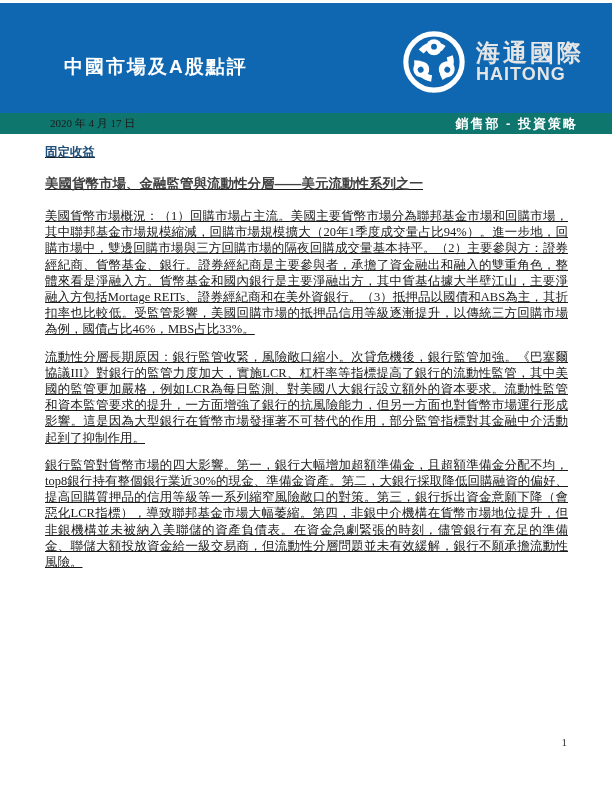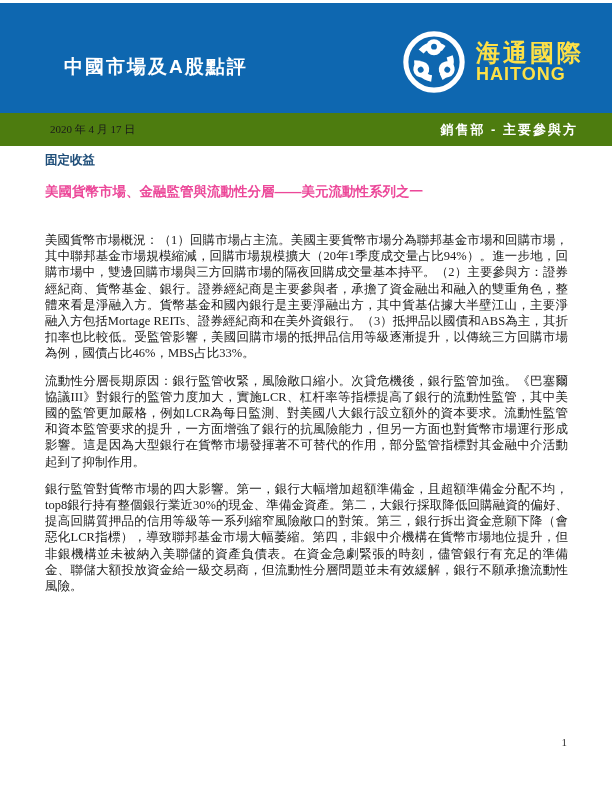--- a/index.html
+++ b/index.html
@@ -19,50 +19,50 @@
     position:absolute;left:48px;bottom:17px;margin:16px;
     color:#ffffff;font-family:"Liberation Sans","DejaVu Sans",sans-serif;
     font-size:19px;font-weight:bold;letter-spacing:2px;white-space:nowrap;
   }
   .logo{
     position:absolute;right:28px;top:27px;display:flex;align-items:center;
   }
   .logo-emblem{width:64px;height:64px;display:block;}
   .logo-text{
     margin-left:10px;display:flex;flex-direction:column;justify-content:center;
-    color:#fde047;font-family:"Liberation Sans","DejaVu Sans",sans-serif;line-height:1.05;
+    color:#e5e5e5;font-family:"Liberation Sans","DejaVu Sans",sans-serif;line-height:1.05;
   }
   .logo-cn{font-size:24px;font-weight:bold;letter-spacing:3px;white-space:nowrap;}
   .logo-en{font-size:18px;font-weight:bold;letter-spacing:1px;white-space:nowrap;}
 
   
   .meta-bar{
-    position:absolute;left:0;top:113px;width:612px;height:33px;
-    background:#4d7c0f;display:flex;align-items:center;justify-content:space-between;
+    position:absolute;left:0;top:113px;width:612px;height:21px;
+    background:#0f766e;display:flex;align-items:center;justify-content:space-between;
     box-sizing:border-box;padding:0 34px 0 50px;
   }
   .meta-date{
     font-size:11px;color:#1a1a1a;white-space:nowrap;
     font-family:"Liberation Serif","DejaVu Serif",serif;
   }
   .meta-dept{
     font-size:13px;color:#ffffff;font-weight:bold;letter-spacing:2px;white-space:nowrap;
     font-family:"Liberation Sans","DejaVu Sans",sans-serif;
   }
 
   
   .content{
-    position:absolute;left:45px;top:142px;width:523px;
+    position:absolute;left:45px;top:134px;width:523px;text-decoration:underline;
   }
   .category{
     margin:10px 0 0 0;color:#1F4E79;font-weight:bold;font-size:12.5px;
     font-family:"Liberation Sans","DejaVu Sans",sans-serif;
   }
   .report-title{
-    margin:14px 0 31px 0;color:#ec4899;font-weight:bold;font-size:13.5px;
+    margin:14px 0 15px 0;color:#404040;font-weight:bold;font-size:13.5px;
     font-family:"Liberation Sans","DejaVu Sans",sans-serif;
   }
   .body-paragraphs p{
     margin:0 0 11px 0;font-size:12.5px;line-height:16.2px;
     text-align:justify;text-justify:inter-ideograph;color:#1a1a1a;
   }
   .page-number{
     position:absolute;right:45px;bottom:44px;font-size:11px;color:#333333;
   }
 </style>
@@ -95,21 +95,21 @@
       </span>
       <span class="logo-text">
         <span class="logo-cn">海通國際</span>
         <span class="logo-en">HAITONG</span>
       </span>
     </div>
   </div>
 
   <div class="meta-bar">
     <span class="meta-date">2020 年 4 月 17 日</span>
-    <span class="meta-dept">銷售部 - 主要參與方</span>
+    <span class="meta-dept">銷售部 - 投資策略</span>
   </div>
 
   <div class="content">
     <p class="category">固定收益</p>
     <p class="report-title">美國貨幣市場、金融監管與流動性分層——美元流動性系列之一</p>
 
     <div class="body-paragraphs">
       <p>美國貨幣市場概況：（1）回購市場占主流。美國主要貨幣市場分為聯邦基金市場和回購市場，其中聯邦基金市場規模縮減，回購市場規模擴大（20年1季度成交量占比94%）。進一步地，回購市場中，雙邊回購市場與三方回購市場的隔夜回購成交量基本持平。（2）主要參與方：證券經紀商、貨幣基金、銀行。證券經紀商是主要參與者，承擔了資金融出和融入的雙重角色，整體來看是淨融入方。貨幣基金和國內銀行是主要淨融出方，其中貨基佔據大半壁江山，主要淨融入方包括Mortage REITs、證券經紀商和在美外資銀行。（3）抵押品以國債和ABS為主，其折扣率也比較低。受監管影響，美國回購市場的抵押品信用等級逐漸提升，以傳統三方回購市場為例，國債占比46%，MBS占比33%。</p>
       <p>流動性分層長期原因：銀行監管收緊，風險敞口縮小。次貸危機後，銀行監管加強。《巴塞爾協議III》對銀行的監管力度加大，實施LCR、杠杆率等指標提高了銀行的流動性監管，其中美國的監管更加嚴格，例如LCR為每日監測、對美國八大銀行設立額外的資本要求。流動性監管和資本監管要求的提升，一方面增強了銀行的抗風險能力，但另一方面也對貨幣市場運行形成影響。這是因為大型銀行在貨幣市場發揮著不可替代的作用，部分監管指標對其金融中介活動起到了抑制作用。</p>
       <p>銀行監管對貨幣市場的四大影響。第一，銀行大幅增加超額準備金，且超額準備金分配不均，top8銀行持有整個銀行業近30%的現金、準備金資產。第二，大銀行採取降低回購融資的偏好、提高回購質押品的信用等級等一系列縮窄風險敞口的對策。第三，銀行拆出資金意願下降（會惡化LCR指標），導致聯邦基金市場大幅萎縮。第四，非銀中介機構在貨幣市場地位提升，但非銀機構並未被納入美聯儲的資產負債表。在資金急劇緊張的時刻，儘管銀行有充足的準備金、聯儲大額投放資金給一級交易商，但流動性分層問題並未有效緩解，銀行不願承擔流動性風險。</p>

